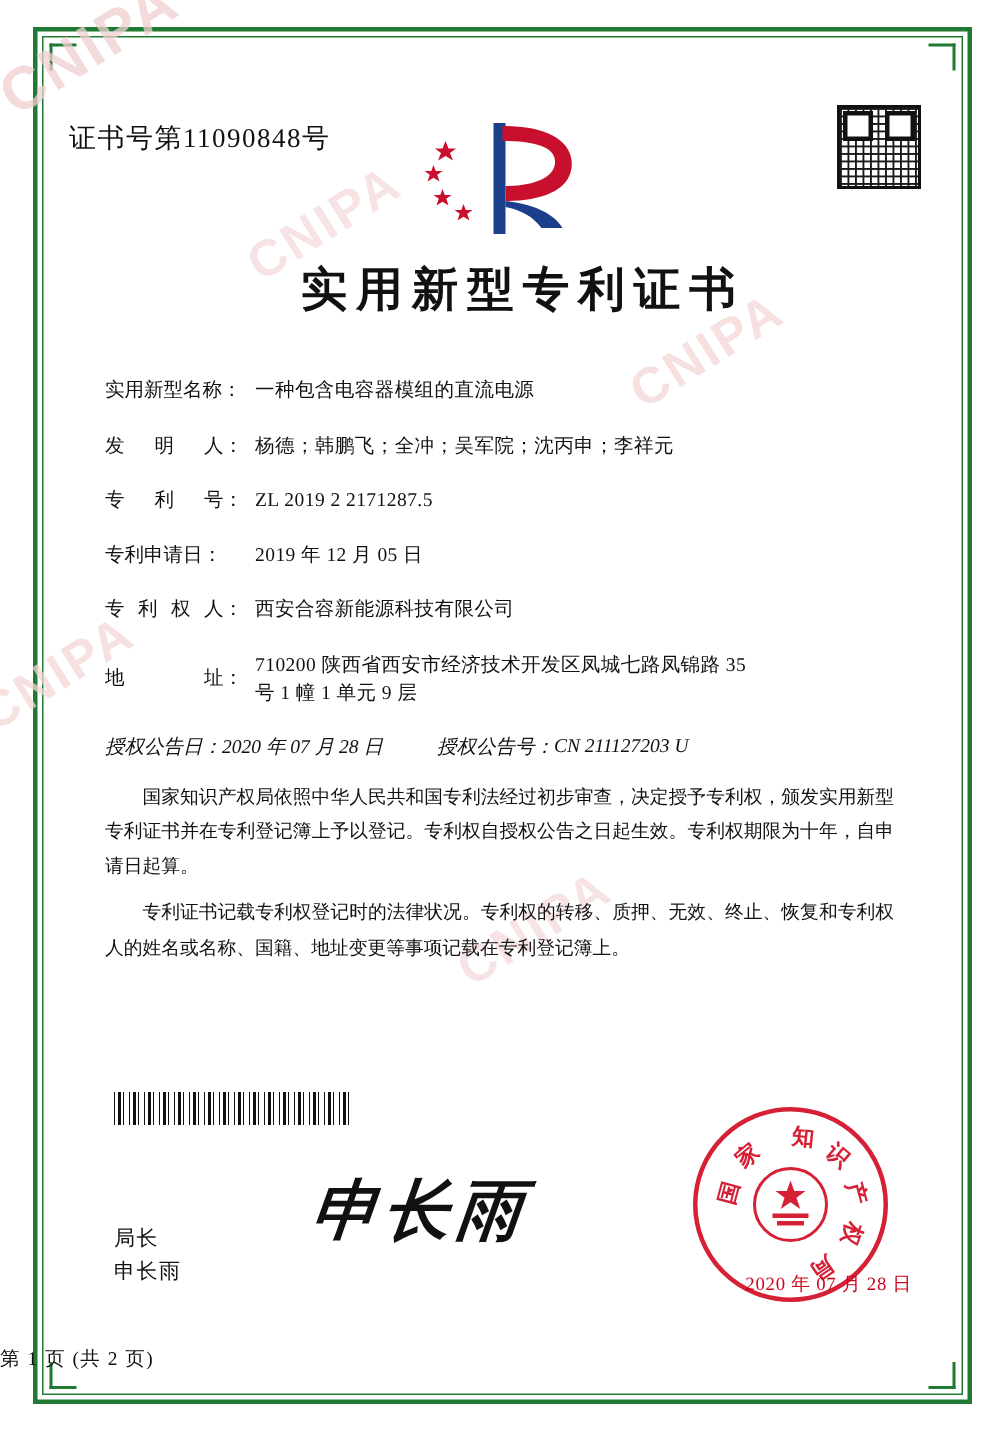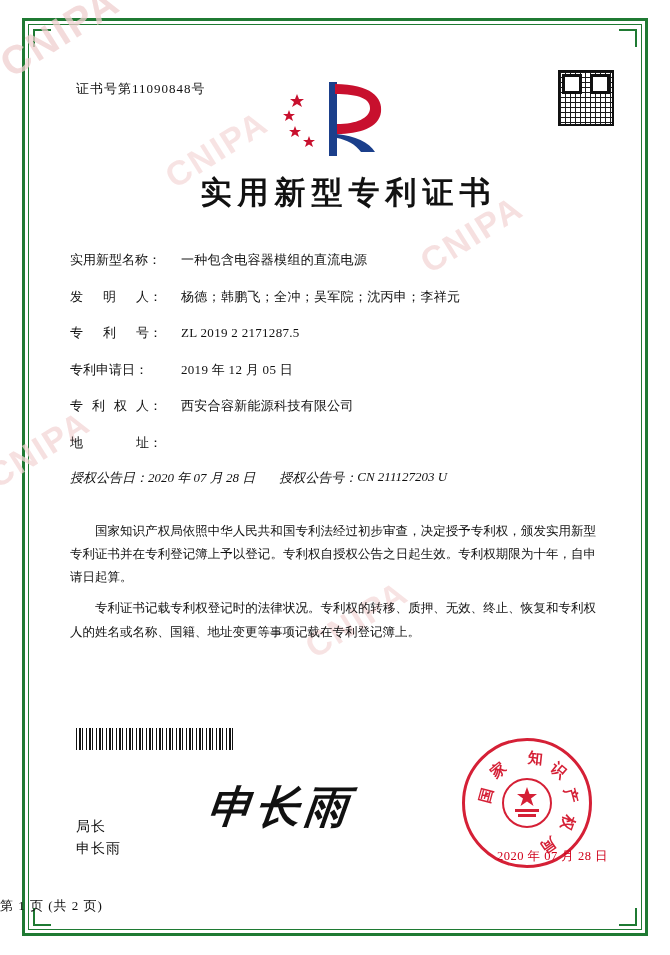--- a/index.html
+++ b/index.html
@@ -60,22 +60,22 @@
   }
   .wm1 { left: -6px;  top: 10px;  font-size: 40px; transform: rotate(-32deg); }
   .wm2 { left: 160px; top: 130px; font-size: 34px; transform: rotate(-32deg); color:#f5dada;}
   .wm3 { left: 415px; top: 215px; font-size: 34px; transform: rotate(-32deg); color:#f3d6d6;}
   .wm4 { left: -18px; top: 430px; font-size: 34px; transform: rotate(-32deg); color:#f3d6d6;}
   .wm5 { left: 300px; top: 600px; font-size: 34px; transform: rotate(-32deg); color:#f5dada;}
 
   
   .cert-no {
     position: absolute;
-    left: 76px; top: 80px;
-    font-size: 13px;
+    left: 46px; top: 80px;
+    font-size: 18px;
     letter-spacing: 1px;
   }
   .qr {
     position: absolute;
     right: 56px; top: 70px;
     width: 56px; height: 56px;
     background-image:
       linear-gradient(90deg, #1a1a1a 1px, transparent 1px),
       linear-gradient(#1a1a1a 1px, transparent 1px);
     background-size: 5px 5px, 5px 5px;
@@ -133,36 +133,35 @@
   }
   .f-label.spread {
     display: flex;
     justify-content: space-between;
     padding-right: 8px;
     box-sizing: border-box;
   }
   .f-value {
     flex: 1;
     letter-spacing: .3px;
-    margin-left: 11px;
   }
   .f-value .line2 { display: block; }
 
   .row-two {
     display: flex;
     align-items: flex-start;
     margin-bottom: 10px;
     font-size: 13px;
   }
   .row-two .half {
     display: flex;
     flex: 0 0 auto;
     font-style: italic;
   }
-  .row-two .half.second { margin-left: 24px; }
+  .row-two .half.second { margin-left: 36px; }
 
   
   .paras {
     position: absolute;
     left: 70px; top: 520px;
     width: 526px;
     font-size: 12.5px;
     line-height: 1.85;
     text-align: justify;
     font-family: Liberation Serif, serif;
@@ -319,20 +318,24 @@
         <span>权</span>
         <span>人：</span>
       </div>
       <div class="f-value">西安合容新能源科技有限公司</div>
     </div>
 
     <div class="field">
       <div class="f-label spread">
         <span>地</span>
         <span>址：</span>
+      </div>
+      <div class="f-value">
+        <span class="line2">710200 陕西省西安市经济技术开发区凤城七路凤锦路 35</span>
+        <span class="line2">号 1 幢 1 单元 9 层</span>
       </div>
     </div>
 
     <div class="row-two">
       <div class="half">
         <span>授权公告日：</span>
         <span>2020 年 07 月 28 日</span>
       </div>
       <div class="half second">
         <span>授权公告号：</span>

